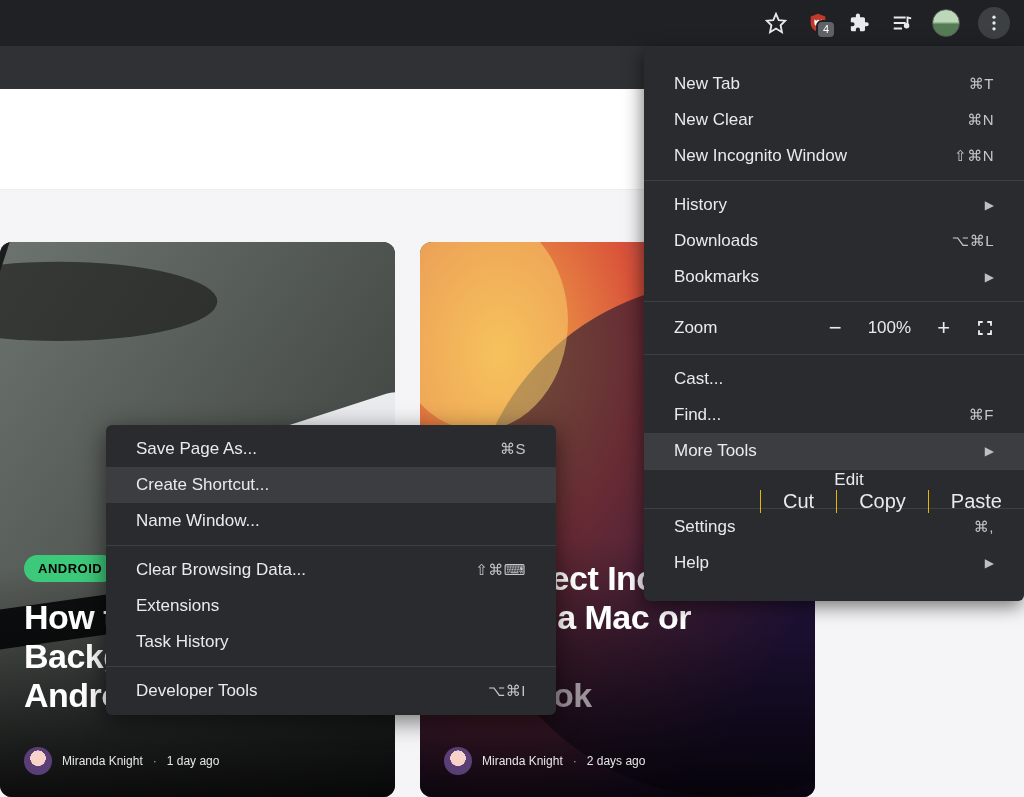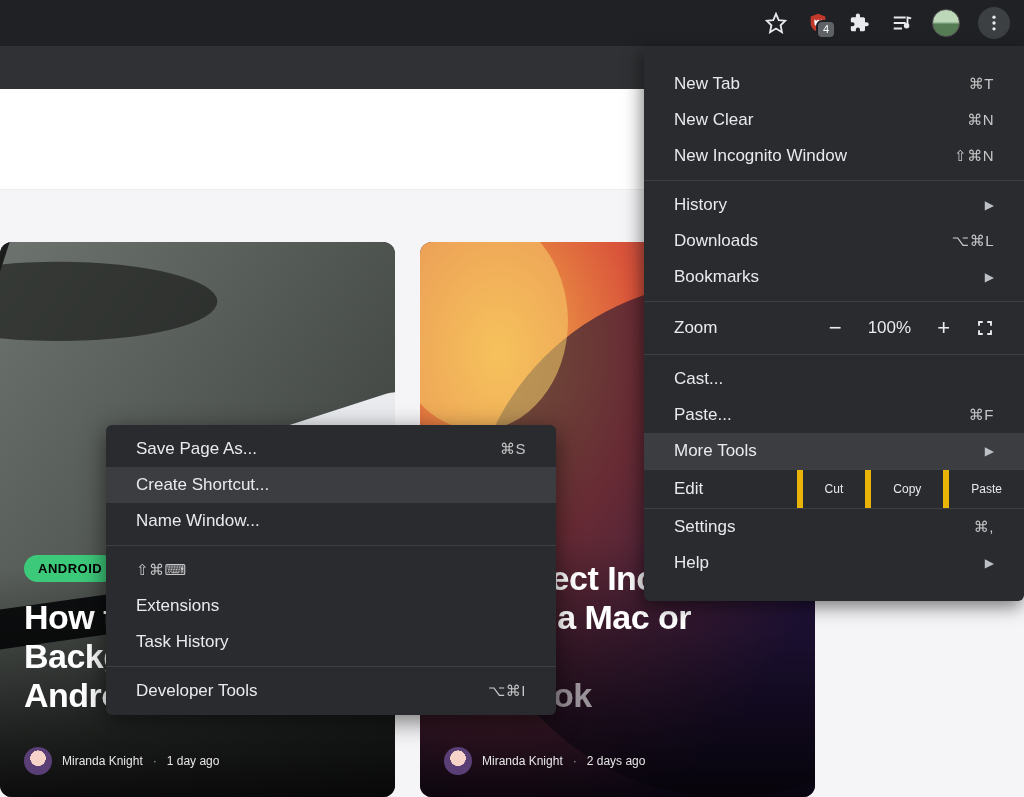--- a/index.html
+++ b/index.html
@@ -103,27 +103,27 @@
   .hr { height:1px; background:#3c4043; margin:6px 0; }
   .arrow { font-size:12px; color:#bdc1c6; }
   .zoomrow {
     display:flex; align-items:center; justify-content:space-between;
     padding:8px 30px; height:24px;
   }
   .zoomctl { display:flex; align-items:center; gap:26px; }
   .zoomctl .sym { font-size:22px; }
   .editrow {
     display:flex; align-items:center; justify-content:space-between;
-    height:38px; border-top:1px solid #3c4043; border-bottom:1px solid #3c4043;
+    height:38px; border-top:1px solid #3c4043; border-bottom:1px solid #3c4043;flex-direction:column;
   }
   .editrow .label { padding-left:30px; }
   .editbtns { display:flex; height:100%; margin-left:auto; }
   .editbtns div {
     display:flex; align-items:center; justify-content:center;
-    padding:0 22px; border-left:6px solid #eab308; font-size:12px;
+    padding:0 22px; border-left:1px solid #eab308; font-size:20px;
   }
 
   
   .submenu {
     position:absolute;
     top:425px; left:106px;
     width:450px;
     background:#2a2b2e;
     border-radius:6px;
     box-shadow: 0 6px 24px rgba(0,0,0,0.55);
@@ -273,21 +273,21 @@
             <path d="M4 9V4h5M20 9V4h-5M4 15v5h5M20 15v5h-5"></path>
           </svg>
       </span>
     </div>
   </div>
   <div class="hr"></div>
   <div class="menu-row">
     <span>Cast...</span>
   </div>
   <div class="menu-row">
-    <span>Paste...</span>
+    <span>Find...</span>
     <span class="short">⌘F</span>
   </div>
   <div class="menu-row highlight">
     <span>More Tools</span>
     <span class="arrow">▶</span>
   </div>
   <div class="editrow">
     <span class="label">Edit</span>
     <div class="editbtns">
       <div>Cut</div>
@@ -311,20 +311,21 @@
     <span class="short">⌘S</span>
   </div>
   <div class="menu-row highlight">
     <span>Create Shortcut...</span>
   </div>
   <div class="menu-row">
     <span>Name Window...</span>
   </div>
   <div class="hr"></div>
   <div class="menu-row">
+    <span>Clear Browsing Data...</span>
     <span class="short">⇧⌘⌨</span>
   </div>
   <div class="menu-row">
     <span>Extensions</span>
   </div>
   <div class="menu-row">
     <span>Task History</span>
   </div>
   <div class="hr"></div>
   <div class="menu-row">

